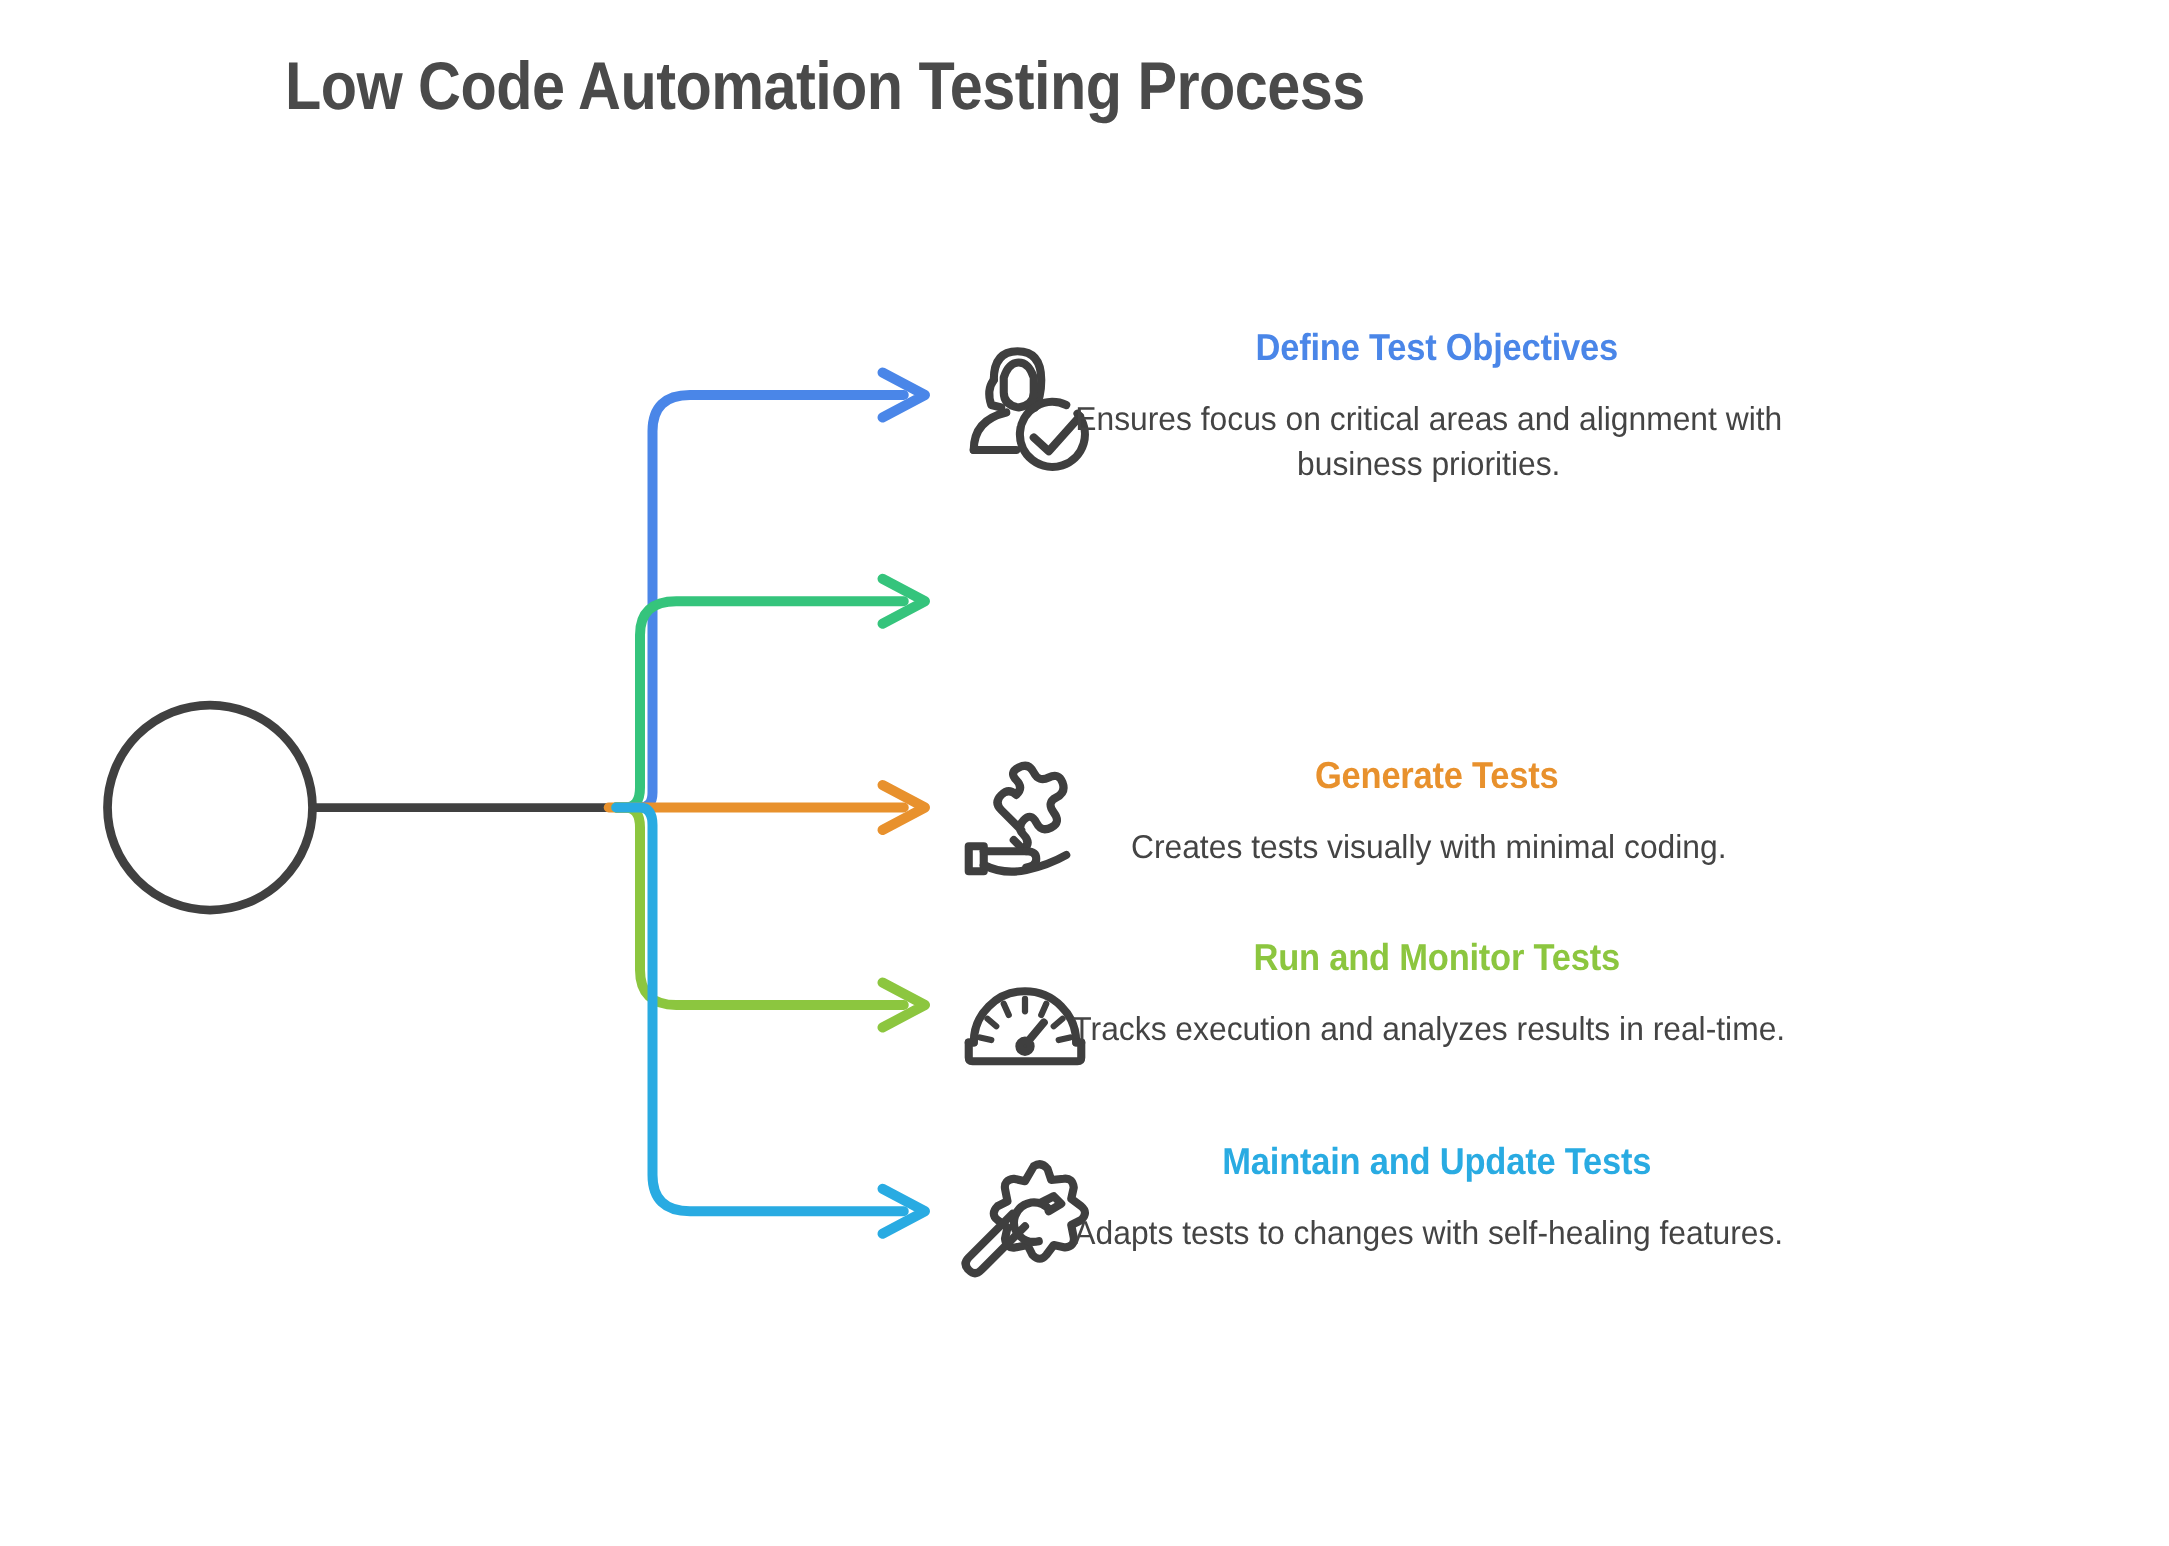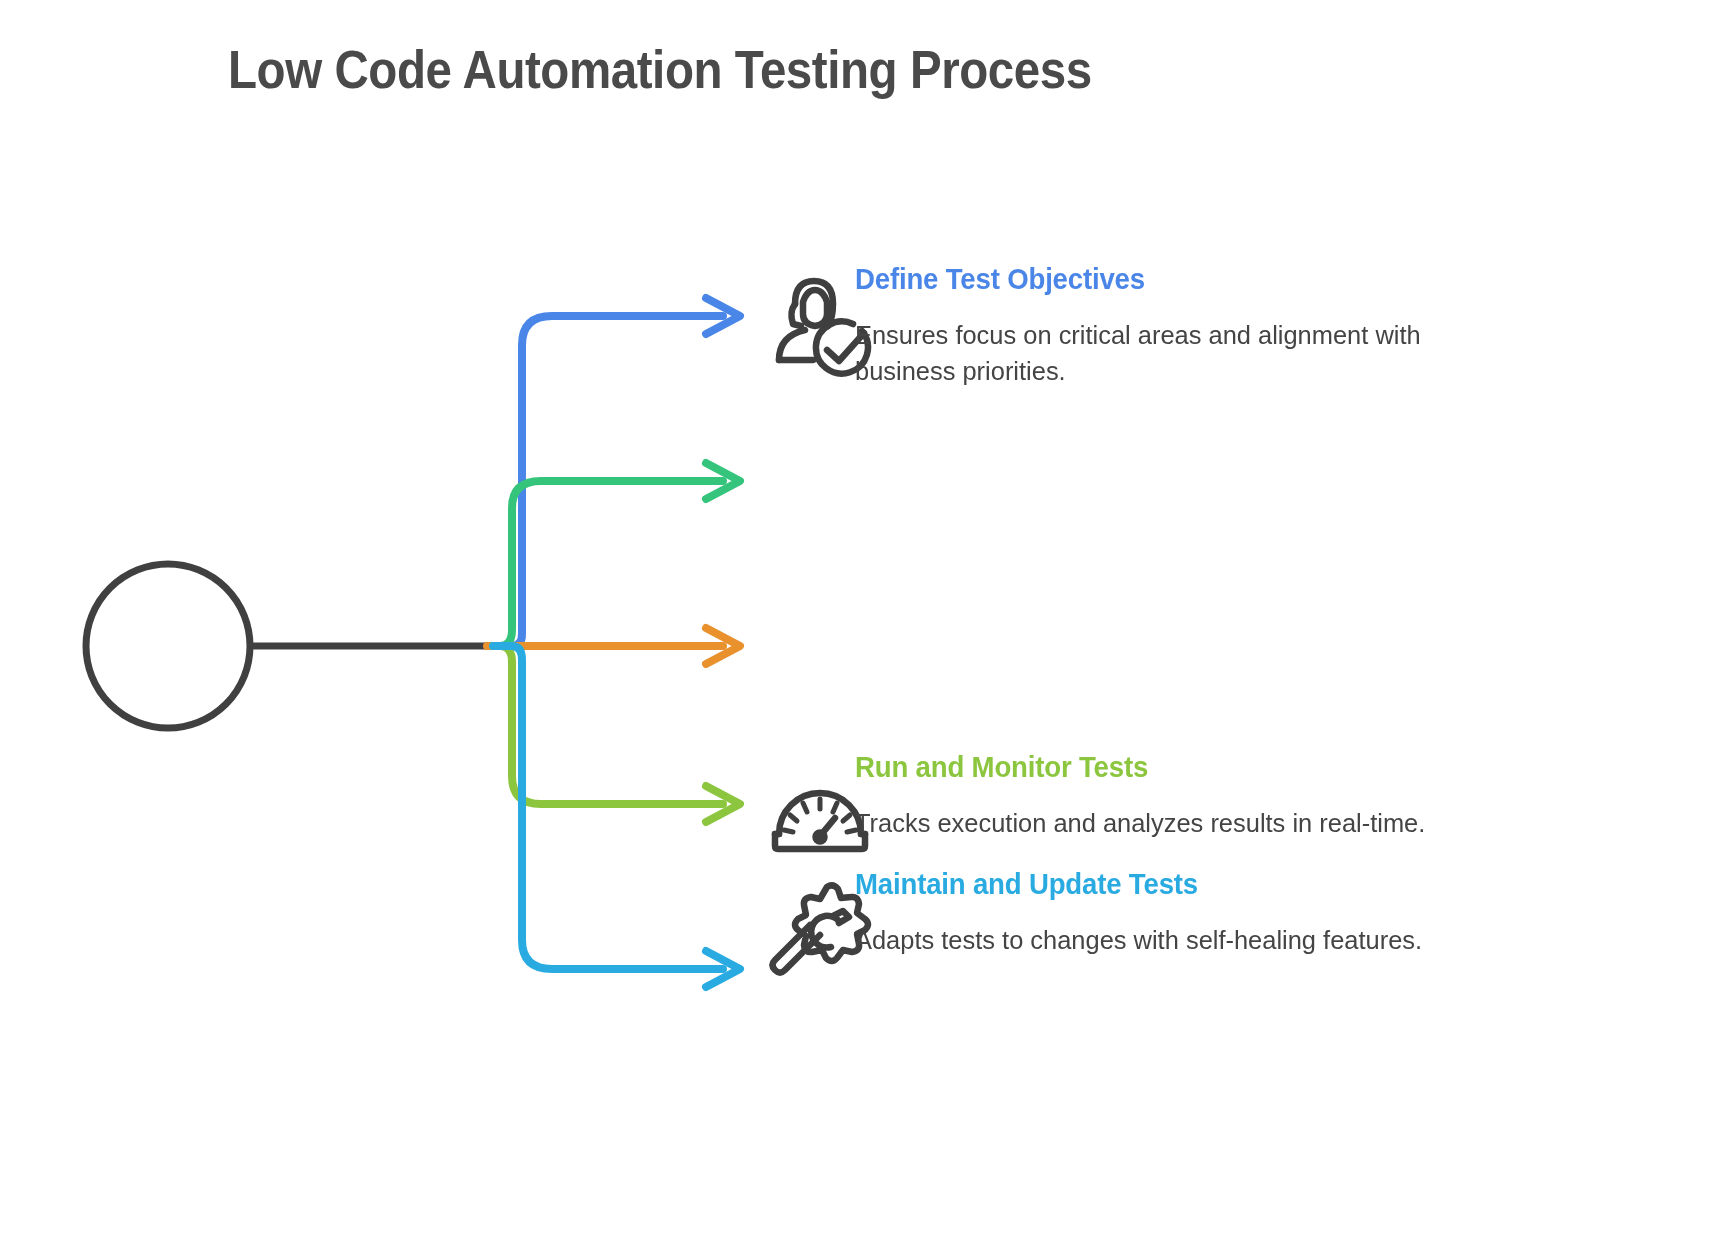--- a/index.html
+++ b/index.html
@@ -37,20 +37,21 @@
     width: 1735px;
     height: 1237px;
   }
 
   .branch-list {
     position: absolute;
     left: 0;
     top: 0;
     width: 1735px;
     height: 949px;
+    text-align: center;
   }
 
   .branch-item {
     position: absolute;
     left: 855px;
     width: 640px;
   }
 
   .branch-icon {
     position: absolute;
@@ -80,21 +81,21 @@
     transform: scaleX(0.96);
     transform-origin: left top;
     margin-top: 22px;
     width: 600px;
   }
 
   .i1 { top: 262px; }
   .i2 { top: 425px; }
   .i3 { top: 604px; }
   .i4 { top: 750px; }
-  .i5 { top: 867px; }
+  .i5 { top: 913px; }
 
   .i1 .branch-icon { top: 6px; }
   .i2 .branch-icon { top: 8px; }
   .i3 .branch-icon { top: 0px; }
   .i4 .branch-icon { top: 8px; }
   .i5 .branch-icon { top: 6px; }
 </style>
 </head>
 <body>
 
@@ -137,20 +138,33 @@
         <path d="M92 60 A26 26 0 1 0 98 82 A26 26 0 0 0 92 60" stroke-dasharray="0" opacity="0"></path>
         <path d="M97 63 A26 26 0 1 1 88 56"></path>
         <path d="M62 82 L74 93 L99 65"></path>
       </g>
     </svg>
     <div class="branch-heading" style="color:#4a86e8">Define Test Objectives</div>
     <div class="branch-desc">Ensures focus on critical areas and alignment with business priorities.</div>
   </div>
 
 
+  <div class="branch-item i3">
+    <svg class="branch-icon" viewBox="0 0 110 110" xmlns="http://www.w3.org/2000/svg">
+      <g fill="none" stroke="#3f3f3f" stroke-width="6.5" stroke-linecap="round" stroke-linejoin="round">
+        <path d="M52 60 L36 44 Q30 38 36 32 Q42 26 48 32 Q54 26 48 20 Q42 14 50 10 Q58 6 62 14 Q66 22 74 18 Q82 14 85 22 Q88 30 80 34 Q72 38 78 46 Q84 54 76 58 Q68 62 64 54 Q60 46 54 52 Q48 58 54 64 Q60 70 54 76 L46 68"></path>
+        <path d="M10 73 L22 73 L22 93 L10 93 Z"></path>
+        <path d="M22 77 L38 77 L56 77"></path>
+        <path d="M22 88 Q38 96 56 92 Q74 88 88 80"></path>
+        <path d="M56 77 Q64 77 64 83 Q64 89 56 90"></path>
+      </g>
+    </svg>
+    <div class="branch-heading" style="color:#e8912d">Generate Tests</div>
+    <div class="branch-desc">Creates tests visually with minimal coding.</div>
+  </div>
 
   <div class="branch-item i4">
     <svg class="branch-icon" viewBox="0 0 110 110" xmlns="http://www.w3.org/2000/svg">
       <g fill="none" stroke="#3f3f3f" stroke-width="6.5" stroke-linecap="round" stroke-linejoin="round">
         <path d="M14 76 A41 41 0 0 1 96 76"></path>
         <path d="M10 76 L14 76 M96 76 L100 76"></path>
         <path d="M10 76 L10 88 Q10 91 13 91 L97 91 Q100 91 100 88 L100 76"></path>
       </g>
       <g stroke="#3f3f3f" stroke-width="5" stroke-linecap="round">
         <line x1="55" y1="41" x2="55" y2="51"></line>

